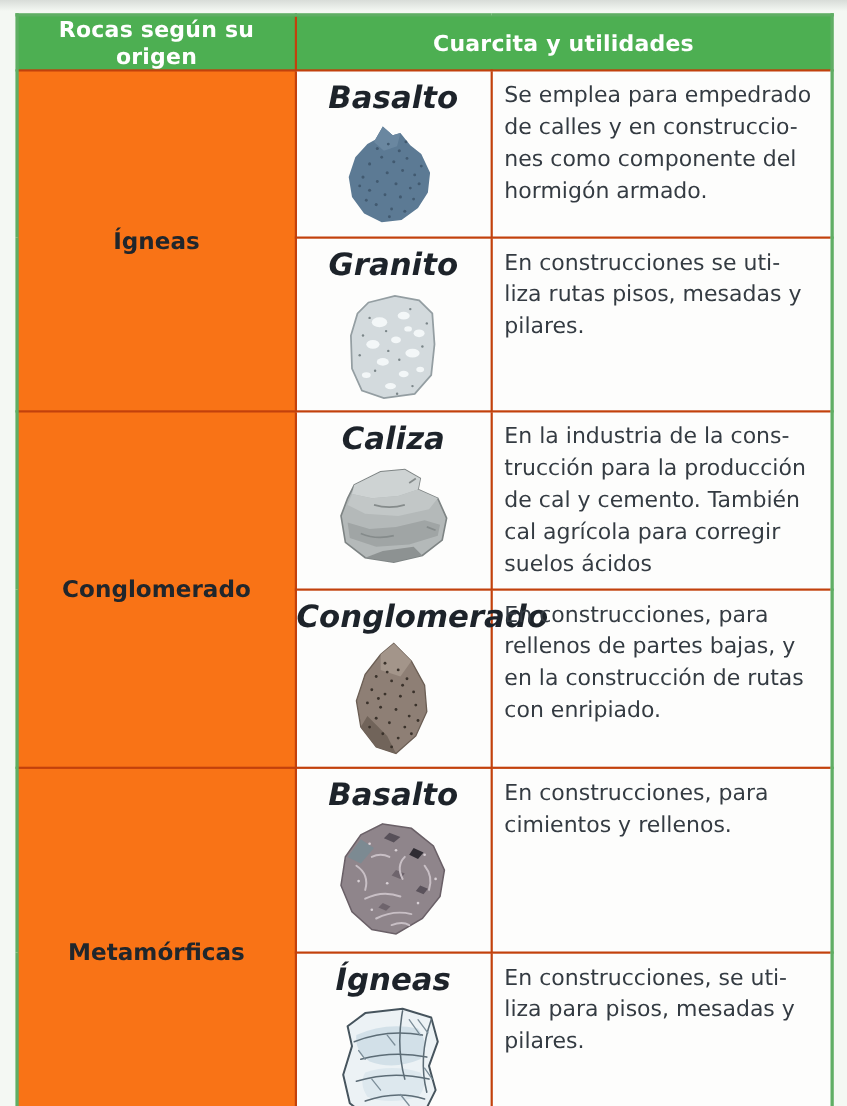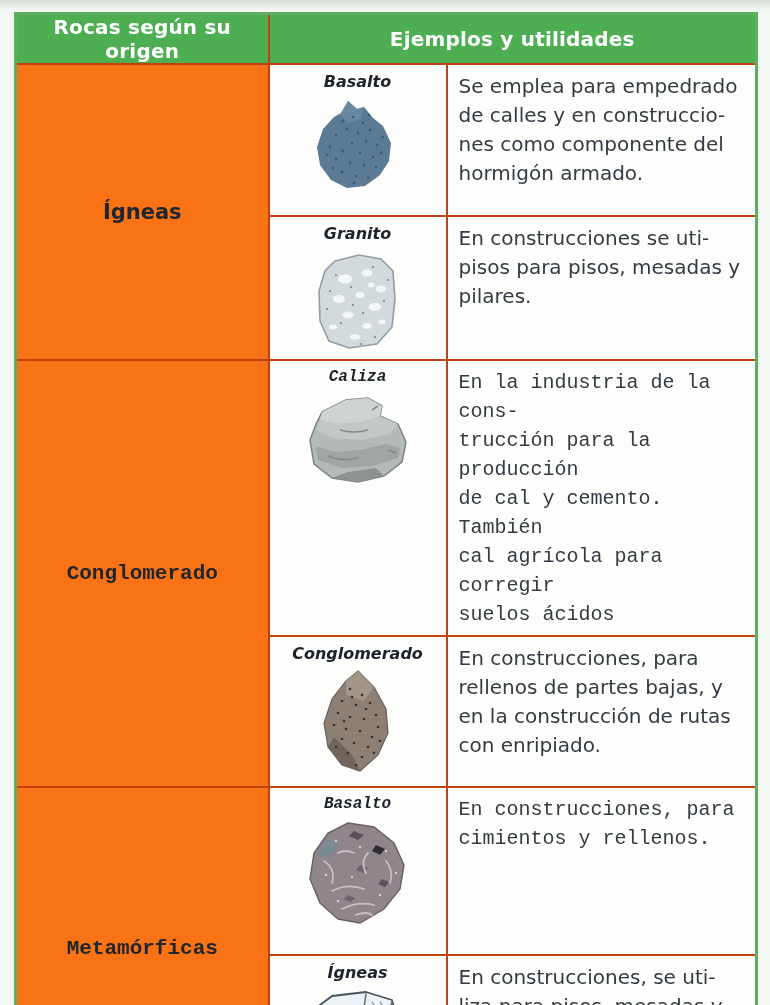--- a/index.html
+++ b/index.html
@@ -58,47 +58,47 @@
     color: #343b42;
     font-size: 20px;
     line-height: 29px;
     font-weight: 500;
     white-space: pre-line;
     text-align: left;
   }
   .rockname {
     display: block;
     color: #1d232a;
-    font-size: 16px;
+    font-size: 28px;
     font-weight: bold;
     font-style: italic;
     margin-bottom: 4px;
   }
   .rockimg { display: inline-block; }
   tr.r-basalto   { height: 152px; }
   tr.r-granito   { height: 116px; }
   tr.r-caliza    { height: 162px; }
   tr.r-conglomerado { height: 151px; }
   tr.r-cuarcita  { height: 168px; }
   tr.r-marmol    { height: 148px; }
-  td.sec-top { border-top: 7px double #68b16c; font-family: Liberation Mono, monospace; }
+  td.sec-top { border-top: 7px double #68b16c; }
 </style>
 </head>
 <body>
 
 <table class="rocks">
   <colgroup>
     <col style="width:253px">
     <col style="width:178px">
     <col style="width:310px">
   </colgroup>
   <tbody>
       <tr>
     <th class="hdr">Rocas según su origen</th>
-    <th class="hdr" colspan="2">Ejemplos y utilidades</th>
+    <th class="hdr" colspan="2">Cuarcita y utilidades</th>
   </tr>
 
   <tr class="r-basalto">
     <td class="cat" rowspan="2">Ígneas</td>
     <td class="example">
       <span class="rockname">Basalto</span>
       <svg class="rockimg" width="102" height="98" viewBox="0 0 102 98">
         <path d="M41,6 L50,14 L57,12 L66,23 L76,31 L84,48 L82,66 L73,80 L58,91 L40,93 L24,85 L13,70 L10,52 L16,34 L27,22 L34,18 Z" fill="#5c7a94"></path>
         <path d="M41,6 L50,14 L57,12 L54,24 L42,28 L33,20 Z" fill="#6a87a0"></path>
         <g fill="#425a70">
@@ -167,21 +167,21 @@
           <circle cx="30" cy="76" r="1.1"></circle>
               <circle cx="52" cy="66" r="1.1"></circle>
               <circle cx="64" cy="90" r="1.1"></circle>
           <circle cx="40" cy="40" r="1.1"></circle>
               <circle cx="50" cy="97" r="1.1"></circle>
               <circle cx="16" cy="62" r="1.1"></circle>
         </g>
       </svg>
     </td>
     <td class="usage">En construcciones se uti-
-pisos para pisos, mesadas y
+liza rutas pisos, mesadas y
 pilares.</td>
   </tr>
 
   <tr class="r-caliza">
     <td class="cat sec-top" rowspan="2">Conglomerado</td>
     <td class="example sec-top">
       <span class="rockname">Caliza</span>
       <svg class="rockimg" width="112" height="98" viewBox="0 0 112 98">
         <path d="M20,22 L44,10 L66,8 L80,16 L78,26 L96,34 L104,52 L100,72 L82,86 L56,92 L30,88 L12,74 L8,50 L14,34 Z" fill="#b4b9b9" stroke="#7e8484" stroke-width="1.5"></path>
         <path d="M20,22 L44,10 L66,8 L80,16 L78,26 L60,32 L36,34 L18,30 Z" fill="#ced3d3"></path>

